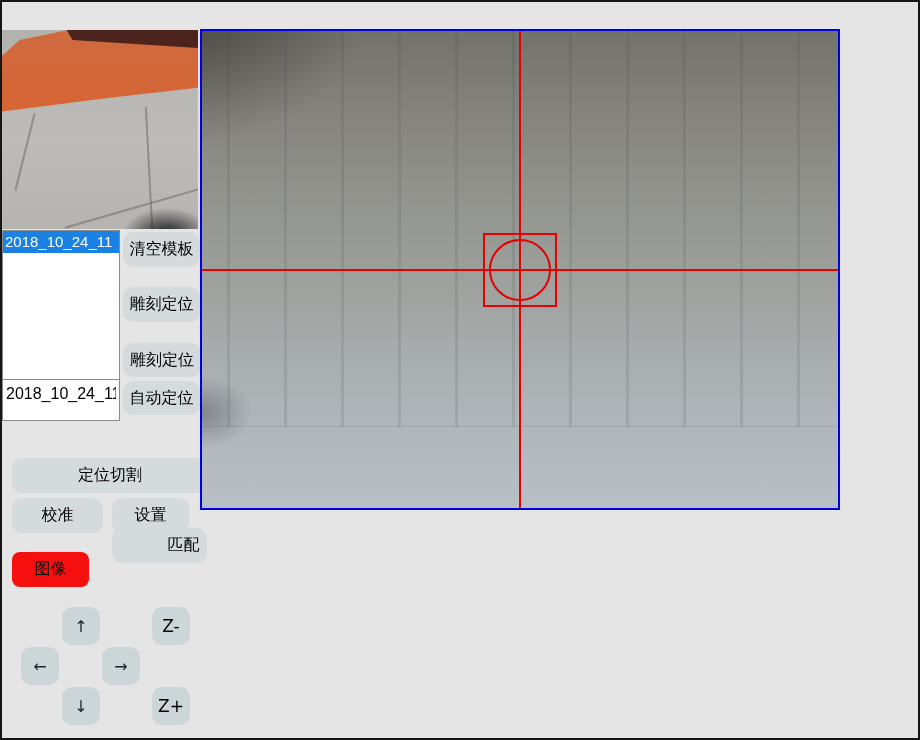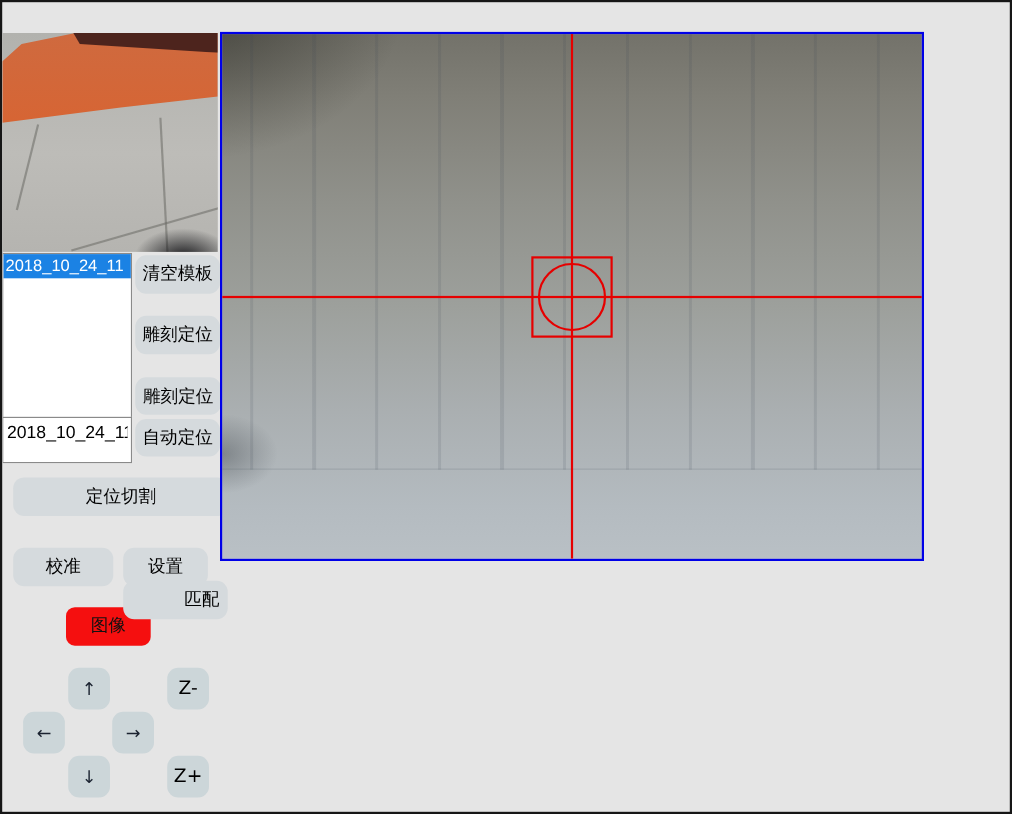--- a/index.html
+++ b/index.html
@@ -72,25 +72,25 @@
   .btn {
     position:absolute; background:#d5dadd; border:none; border-radius:10px;
     font-size:16px; color:#000; cursor:pointer;
     display:flex; align-items:center; justify-content:center;
     font-family:"Liberation Sans", sans-serif;
   }
   .btn-del     { left:121px; top:230px; width:77px; height:35px; }
   .btn-clear   { left:121px; top:285px; width:77px; height:35px; }
   .btn-engrave { left:121px; top:341px; width:78px; height:34px; }
   .btn-add     { left:121px; top:379px; width:77px; height:34px; }
-  .btn-poscut  { left:10px;  top:432px; width:196px; height:35px;font-family:Liberation Mono, monospace; }
+  .btn-poscut  { left:10px;  top:456px; width:196px; height:35px;font-family:Liberation Mono, monospace; }
   .btn-calib   { left:10px;  top:496px; width:91px; height:35px; }
   .btn-set     { left:110px; top:496px; width:77px; height:35px; }
   .btn-image   { left:10px;  top:550px; width:77px; height:35px;
-                 background:#f50f0f; border-radius:8px; color:#111;margin-left:48px; }
+                 background:#f50f0f; border-radius:8px; color:#111; }
   .btn-match   { left:110px; top:526px; width:95px; height:35px;padding-left:48px; }
 
   
   .jog {
     position:absolute; width:38px; height:38px; border:none; border-radius:10px;
     background:#ccd6d9; color:#1a2230; font-size:16px; cursor:pointer;
     display:flex; align-items:center; justify-content:center;
     font-family:"DejaVu Sans", sans-serif;
   }
   .jog-up    { left:60px;  top:605px; }

